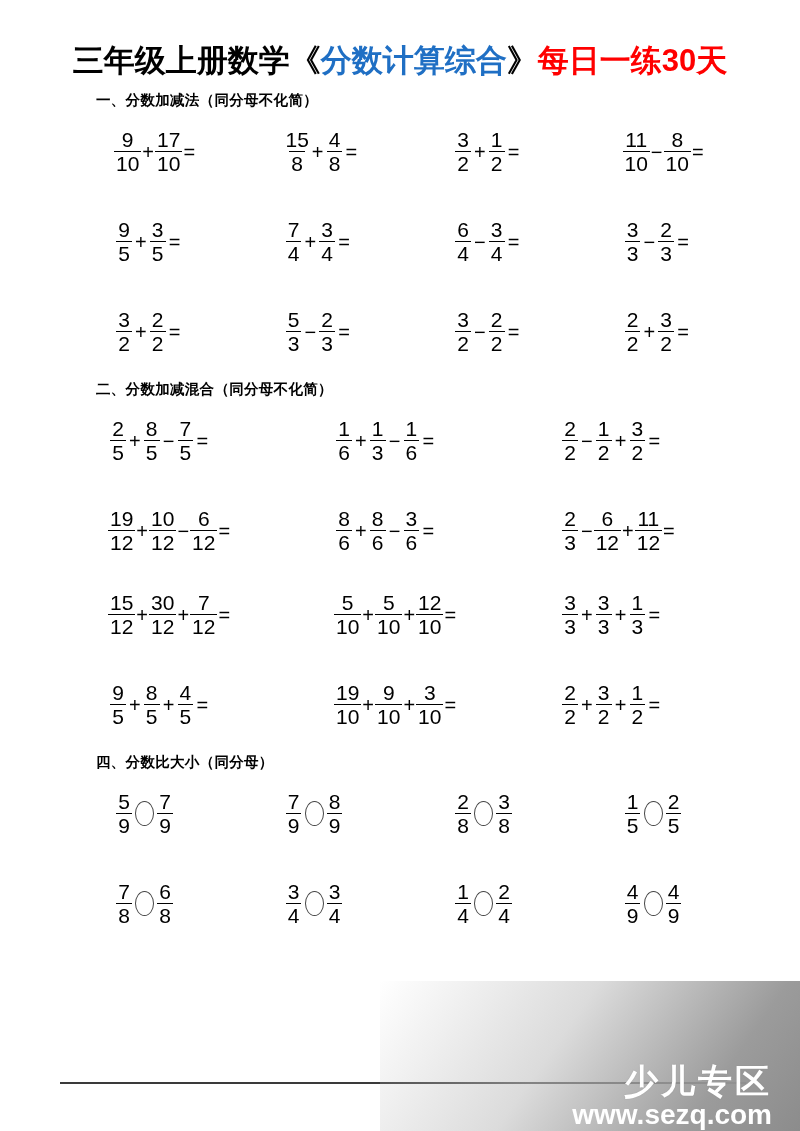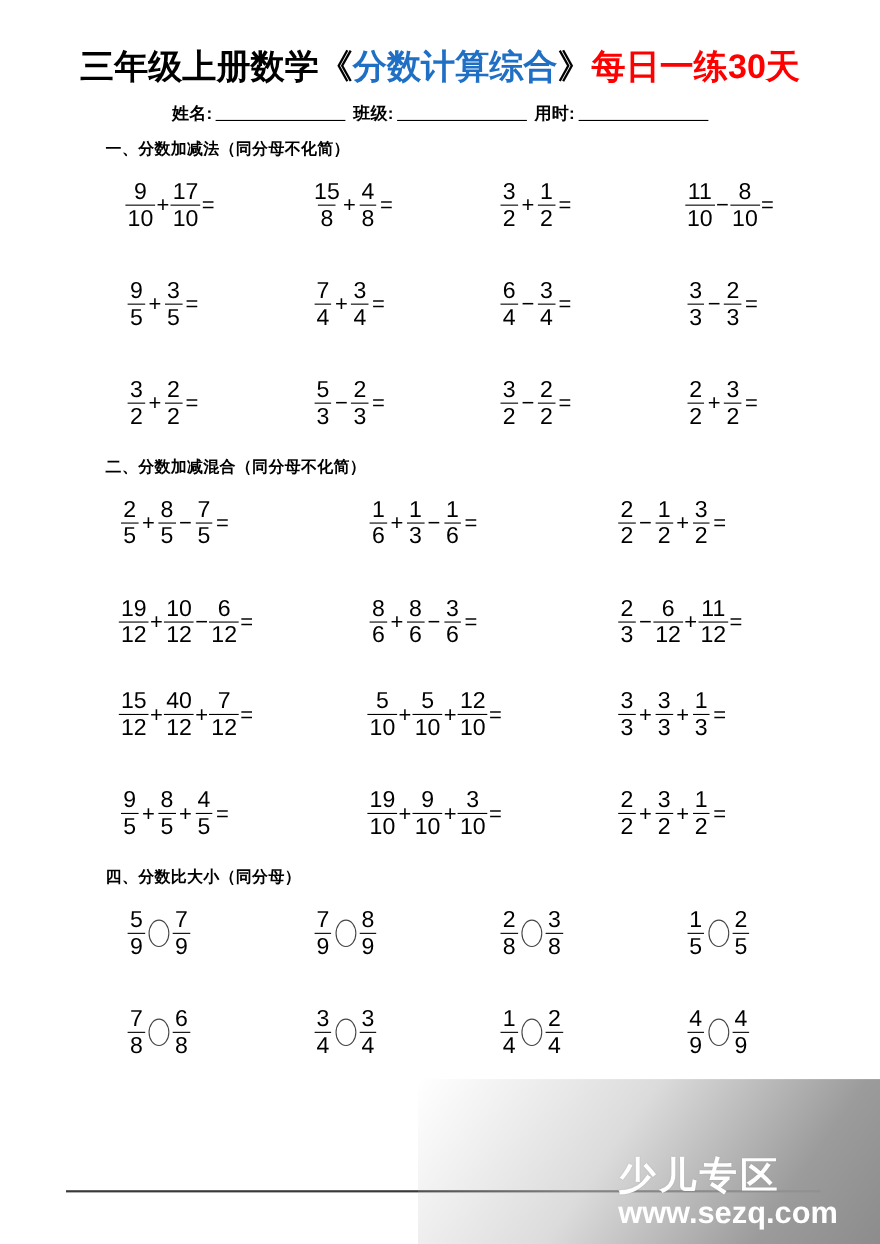--- a/index.html
+++ b/index.html
@@ -143,23 +143,23 @@
     position: absolute;
     left: 60px;
     top: 1082px;
     width: 686px;
     height: 0;
     border-top: 2px solid #3a3a3a;
   }
   .watermark {
     position: absolute;
     right: 28px;
-    bottom: 12px;
+    bottom: 0;
     width: 210px;
-    text-align: left;
+    text-align: right;
     pointer-events: none;
   }
   .wm-cn {
     font-size: 34px;
     font-weight: bold;
     color: #ffffff;
     letter-spacing: 3px;
     line-height: 1.05;
     text-shadow: 0 0 1px rgba(120,120,120,0.6);
   }
@@ -183,23 +183,20 @@
 </style>
 </head>
 <body>
 
 <div class="page">
 
   <h1 class="title">
     <span class="seg-black">三年级上册数学</span><span class="bracket">《</span><span class="seg-blue">分数计算综合</span><span class="bracket">》</span><span class="seg-red">每日一练30天</span>
   </h1>
 
-  <div class="meta-line">
-    <span class="meta-field"><span class="meta-label">姓名:</span><span class="meta-blank"></span></span><span class="meta-field"><span class="meta-label">班级:</span><span class="meta-blank"></span></span><span class="meta-field"><span class="meta-label">用时:</span><span class="meta-blank last"></span></span>
-  </div>
 
   <div id="sections-host">
       <div class="section">
         <div class="section-title">一、分数加减法（同分母不化简）</div>
         <div class="prob-row cols4 r-gap-a">
           <div class="cell">
             <div class="expr">
               <span class="frac">
                 <span class="num">9</span>
                 <span class="den">10</span>
@@ -496,21 +493,21 @@
       <div class="section">
         <div class="prob-row cols3 r-gap-a">
           <div class="cell">
             <div class="expr">
               <span class="frac">
                 <span class="num">15</span>
                 <span class="den">12</span>
               </span>
               <span class="op">+</span>
               <span class="frac">
-                <span class="num">40</span>
+                <span class="num">30</span>
                 <span class="den">12</span>
               </span>
               <span class="op">+</span>
               <span class="frac">
                 <span class="num">7</span>
                 <span class="den">12</span>
               </span>
               <span class="eq">=</span>
             </div>
           </div>

